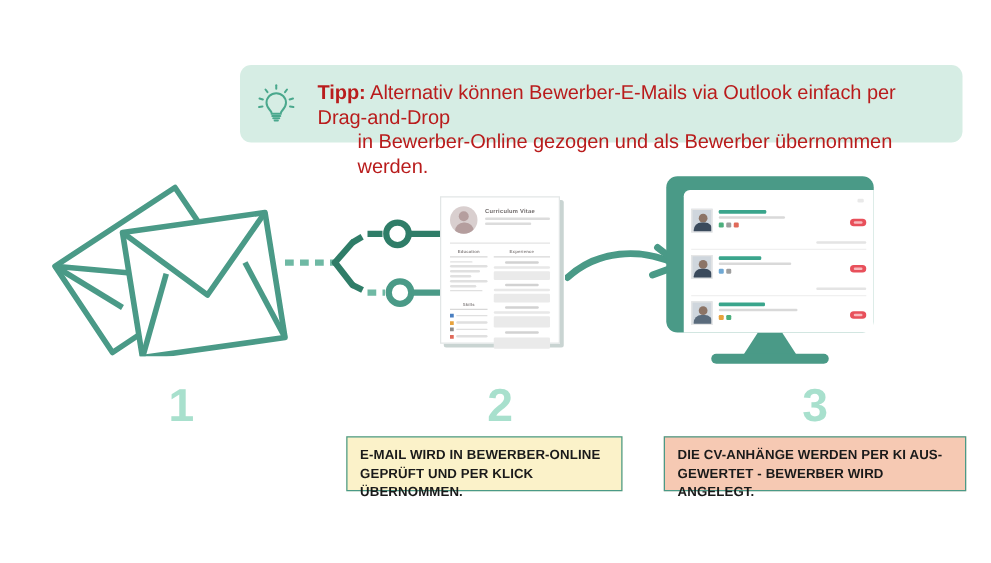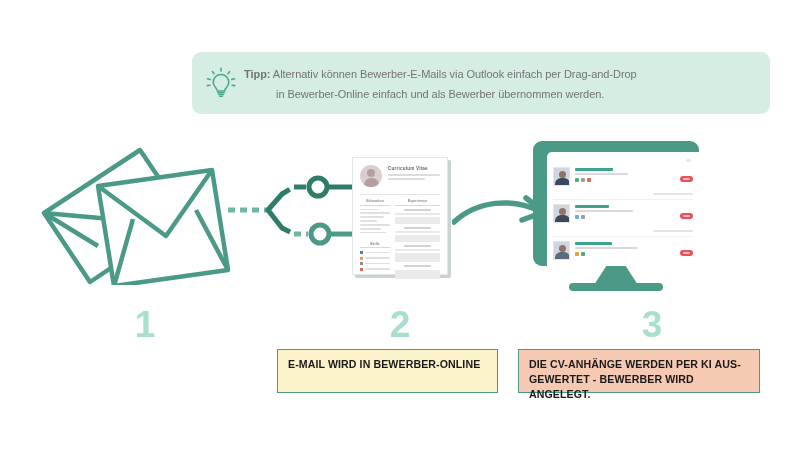--- a/index.html
+++ b/index.html
@@ -14,22 +14,22 @@
 
   
   .tip-banner{
     position:absolute;left:192px;top:52px;width:578px;height:62px;
     background:#d6ede4;border-radius:9px;
     display:flex;align-items:flex-start;box-sizing:border-box;
     padding:10px 14px 0 12px;
   }
   .bulb-icon{width:34px;height:40px;flex:0 0 34px;margin-top:1px;}
   .tip-text{
-    color:#737373;font-size:11px;line-height:19.5px;
-    padding-left:6px;padding-top:3px;letter-spacing:-0.05px;
+    color:#b91c1c;font-size:16px;line-height:19.5px;
+    padding-left:6px;padding-top:3px;letter-spacing:-0.05px;margin-left:10px;
   }
   .tip-text b{font-weight:bold;}
   .tip-line2{padding-left:32px;display:block;}
 
   
   .envelopes{position:absolute;left:36px;top:140px;width:215px;height:145px;}
 
   
   .connector{position:absolute;left:228px;top:172px;width:130px;height:76px;}
 
@@ -143,21 +143,21 @@
   
   .cap{
     position:absolute;top:349px;height:44px;box-sizing:border-box;
     border:1.5px solid #4a9a87;
     padding:7px 9px 0 10px;
     font-size:10.6px;font-weight:bold;line-height:15px;color:#1a1a1a;
     letter-spacing:.1px;
   }
   .cap1{left:22px;width:231px;background:#a9ddcb;}
   .cap2{left:277px;width:221px;background:#fbf2c9;}
-  .cap3{left:518px;width:242px;background:#f6c9b3;}
+  .cap3{left:531px;width:242px;background:#f6c9b3;}
 </style>
 </head>
 <body>
 
 <div class="stage">
 
   <div class="tip-banner">
     <div class="bulb-icon">
       <svg viewBox="0 0 34 40" width="34" height="40">
         <g stroke="#4aa88d" stroke-width="1.6" fill="none" stroke-linecap="round">
@@ -171,21 +171,21 @@
           <path d="M3.6 15.8 L6.3 16.6"></path>
           <path d="M30.4 15.8 L27.7 16.6"></path>
           <path d="M3.3 22.6 L6.0 22.2"></path>
           <path d="M30.7 22.6 L28.0 22.2"></path>
         </g>
       </svg>
     </div>
     <div class="tip-text">
       <b>Tipp:</b>
       <span>Alternativ können Bewerber-E-Mails via Outlook einfach per Drag-and-Drop</span>
-      <span class="tip-line2">in Bewerber-Online einfach und als Bewerber übernommen werden.</span>
+      <span class="tip-line2">in Bewerber-Online gezogen und als Bewerber übernommen werden.</span>
     </div>
   </div>
 
   <div class="envelopes">
     <svg viewBox="0 0 215 145" width="215" height="145">
       <g fill="none" stroke="#4a9a87" stroke-width="4.5" stroke-linejoin="round">
 
         <polygon points="8,73 104,10 150,78 54,142"></polygon>
         <polyline points="8,73 86,80 150,78"></polyline>
         <polyline points="8,73 62,106"></polyline>
@@ -372,19 +372,20 @@
     <div class="mon-neck"></div>
     <div class="mon-base"></div>
   </div>
 
   <div class="num num1">1</div>
   <div class="num num2">2</div>
   <div class="num num3">3</div>
 
   <div class="cap cap2">
     <div>E-MAIL WIRD IN BEWERBER-ONLINE</div>
+    <div>GEPRÜFT UND PER KLICK ÜBERNOMMEN.</div>
   </div>
   <div class="cap cap3">
     <div>DIE CV-ANHÄNGE WERDEN PER KI AUS-</div>
     <div>GEWERTET - BEWERBER WIRD ANGELEGT.</div>
   </div>
 
 </div>
 
 </body></html>

